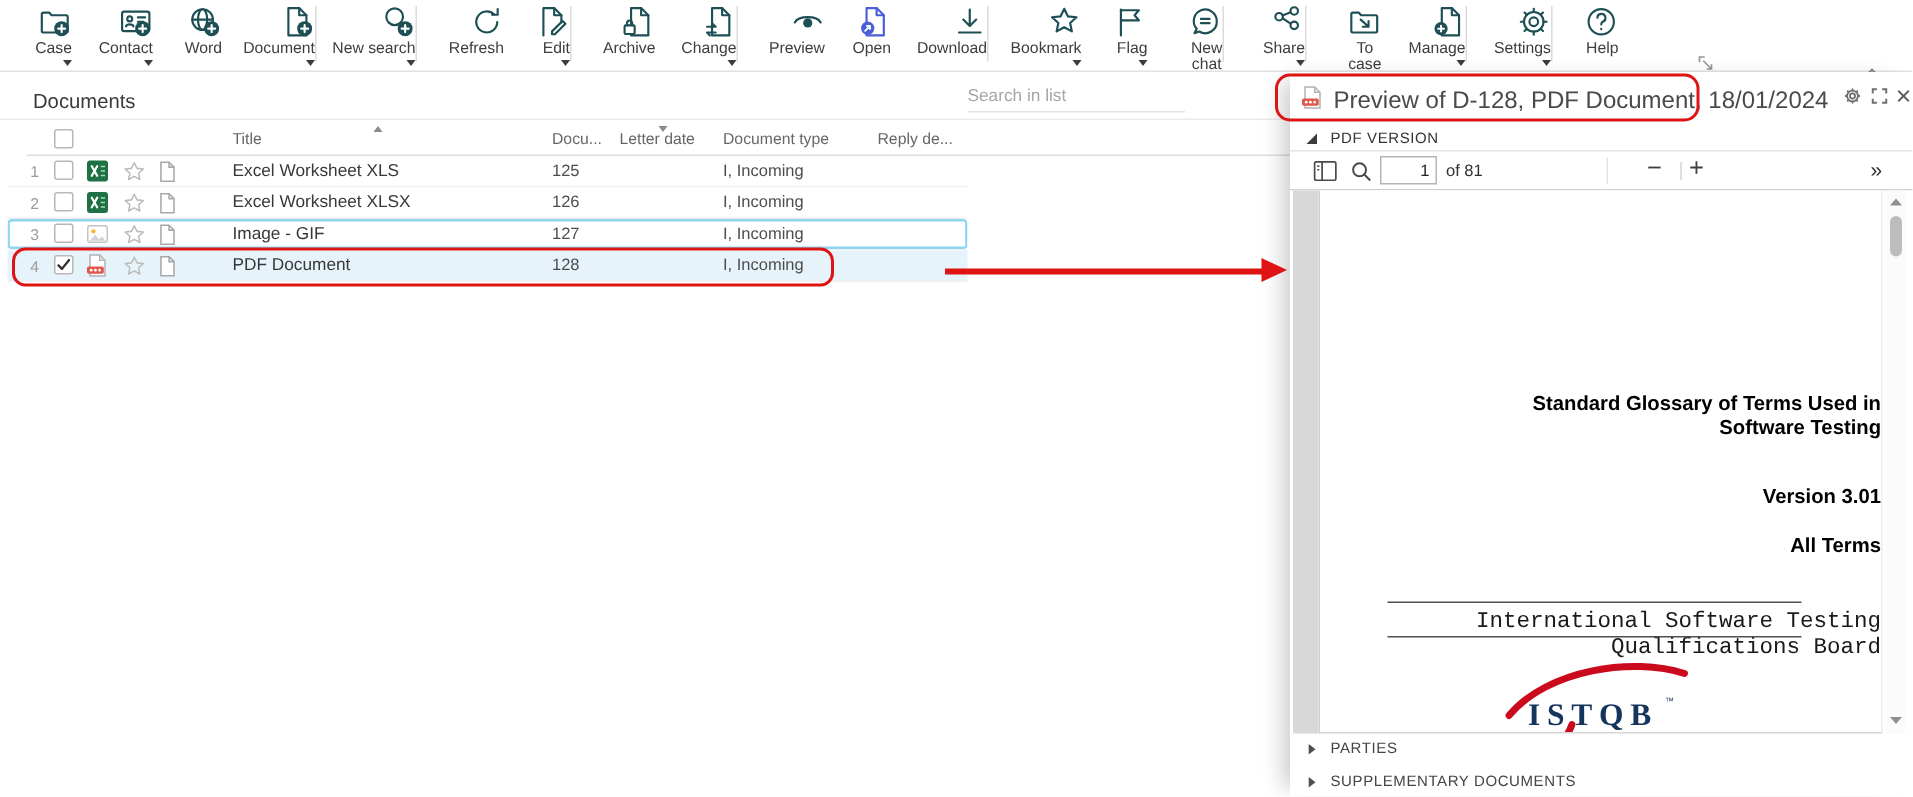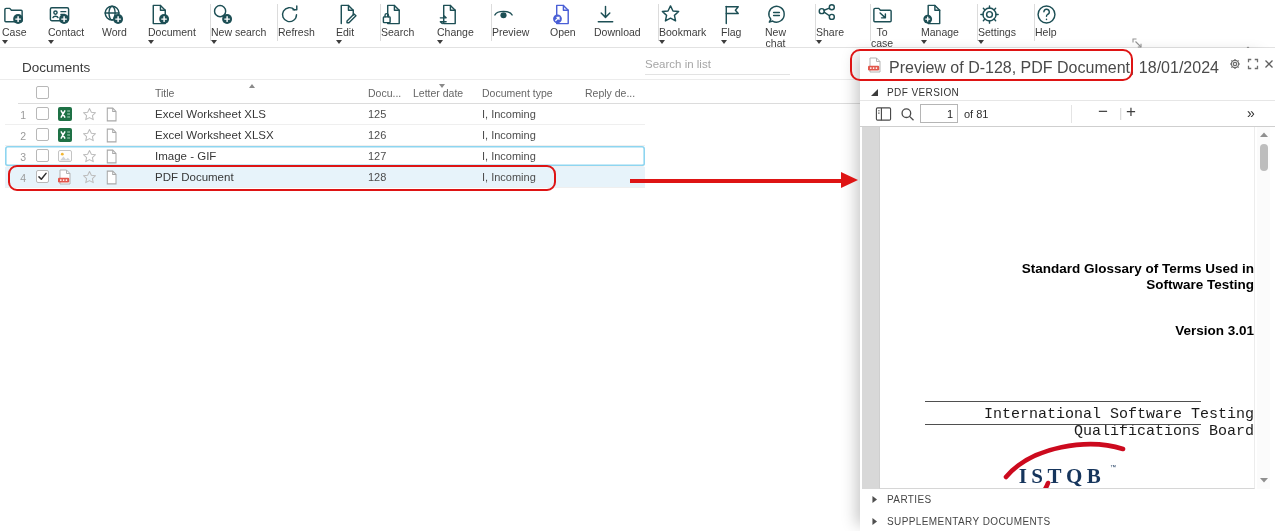--- a/index.html
+++ b/index.html
@@ -2,21 +2,21 @@
 <html><head>
 <meta charset="utf-8">
 <style>
   * { margin:0; padding:0; box-sizing:border-box; }
   html,body { width:1275px; height:531px; background:#fff; font-family:"Liberation Sans",sans-serif; overflow:hidden; }
   #app { position:relative; width:1275px; height:531px; background:#fff; }
 
   
   #ribbon { position:absolute; left:0; top:0; width:1275px; height:48px; background:#fff;
             border-bottom:1px solid #e2e2e2; display:flex; align-items:flex-start; padding-left:2px; }
-  .tb-item { margin-top:3px; display:flex; flex-direction:column; align-items:flex-start; color:#1d4f55; cursor:pointer; }
+  .tb-item { margin-top:3px; display:flex; flex-direction:column; align-items:flex-end; color:#1d4f55; cursor:pointer; }
   .tb-item.accent .tb-icon { color:#4a5fd6; }
   .tb-icon { width:23px; height:23px; }
   .tb-icon svg { width:23px; height:23px; display:block; }
   .tb-label { margin-top:1px; font-size:10.5px; line-height:1.08; color:#3d3d3d; text-align:center; }
   .tb-caret { margin-top:2px; width:0; height:0; border-left:3.5px solid transparent; border-right:3.5px solid transparent; border-top:4px solid #3d3d3d; }
   .tb-divider { width:1px; height:37px; background:#dcdcdc; margin-top:4px; flex:0 0 1px; }
   #ribbon-launcher { position:absolute; left:1132px; top:35px; width:11px; height:11px; }
   #ribbon-collapse { position:absolute; left:1242px; top:39px; width:12px; height:8px; }
 
   
@@ -197,21 +197,21 @@
       <div class="tb-divider"></div>
       <div class="tb-item" style="width: 56px;">
         <span class="tb-icon">
           <svg viewBox="0 0 24 24" fill="none" stroke="currentColor" stroke-width="1.5" stroke-linecap="round" stroke-linejoin="round">
             <path d="M7 21.5V2.5h7l5 5v14z"></path>
             <path d="M14 2.5v5h5"></path>
             <rect x="2.5" y="14.5" width="7" height="6" rx="0.8" fill="#fff"></rect>
             <path d="M4.2 14.5v-1.6a1.8 1.8 0 0 1 3.6 0v1.6"></path>
           </svg>
         </span>
-        <span class="tb-label">Search</span>
+        <span class="tb-label">Archive</span>
       </div>
       <div class="tb-item" style="width: 54px;">
         <span class="tb-icon">
           <svg viewBox="0 0 24 24" fill="none" stroke="currentColor" stroke-width="1.5" stroke-linecap="round" stroke-linejoin="round">
             <path d="M7 21.5V2.5h7l5 5v14z"></path>
             <path d="M14 2.5v5h5"></path>
             <path d="M3.5 15.5h6l-2-2M9.5 19.5h-6l2 2"></path>
           </svg>
         </span>
         <span class="tb-label">Change</span>
@@ -543,20 +543,21 @@
       <span id="pt-zoom-in">+</span>
       <span id="pt-more">»</span>
     </div>
 
     <div id="pdf-content">
       <div id="pdf-left-strip"></div>
       <div id="pdf-page">
         <div class="pg-center" id="pg-title1">Standard Glossary of Terms Used in</div>
         <div class="pg-center" id="pg-title2">Software Testing</div>
         <div class="pg-center" id="pg-version">Version 3.01</div>
+        <div class="pg-center" id="pg-subtitle">All Terms</div>
         <div class="pg-rule" id="pg-rule1"></div>
         <div class="pg-center" id="pg-board">International Software Testing Qualifications Board</div>
         <div class="pg-rule" id="pg-rule2"></div>
         <div id="pg-logo">
           <svg width="140" height="56" viewBox="0 0 140 56">
             <path d="M14 44 C 40 13, 97 5, 131 16" stroke="#cc0a1e" stroke-width="4.6" fill="none" stroke-linecap="round"></path>
             <path d="M56 50 C 53 58, 48 64, 43 69" stroke="#cc0a1e" stroke-width="4.6" fill="none" stroke-linecap="round"></path>
             <text x="70" y="50" text-anchor="middle" font-family="Liberation Serif, serif" font-weight="bold" font-size="21" letter-spacing="4.5" fill="#16355c">ISTQB</text>
             <text x="118" y="36" font-size="6" fill="#16355c">™</text>
           </svg>

